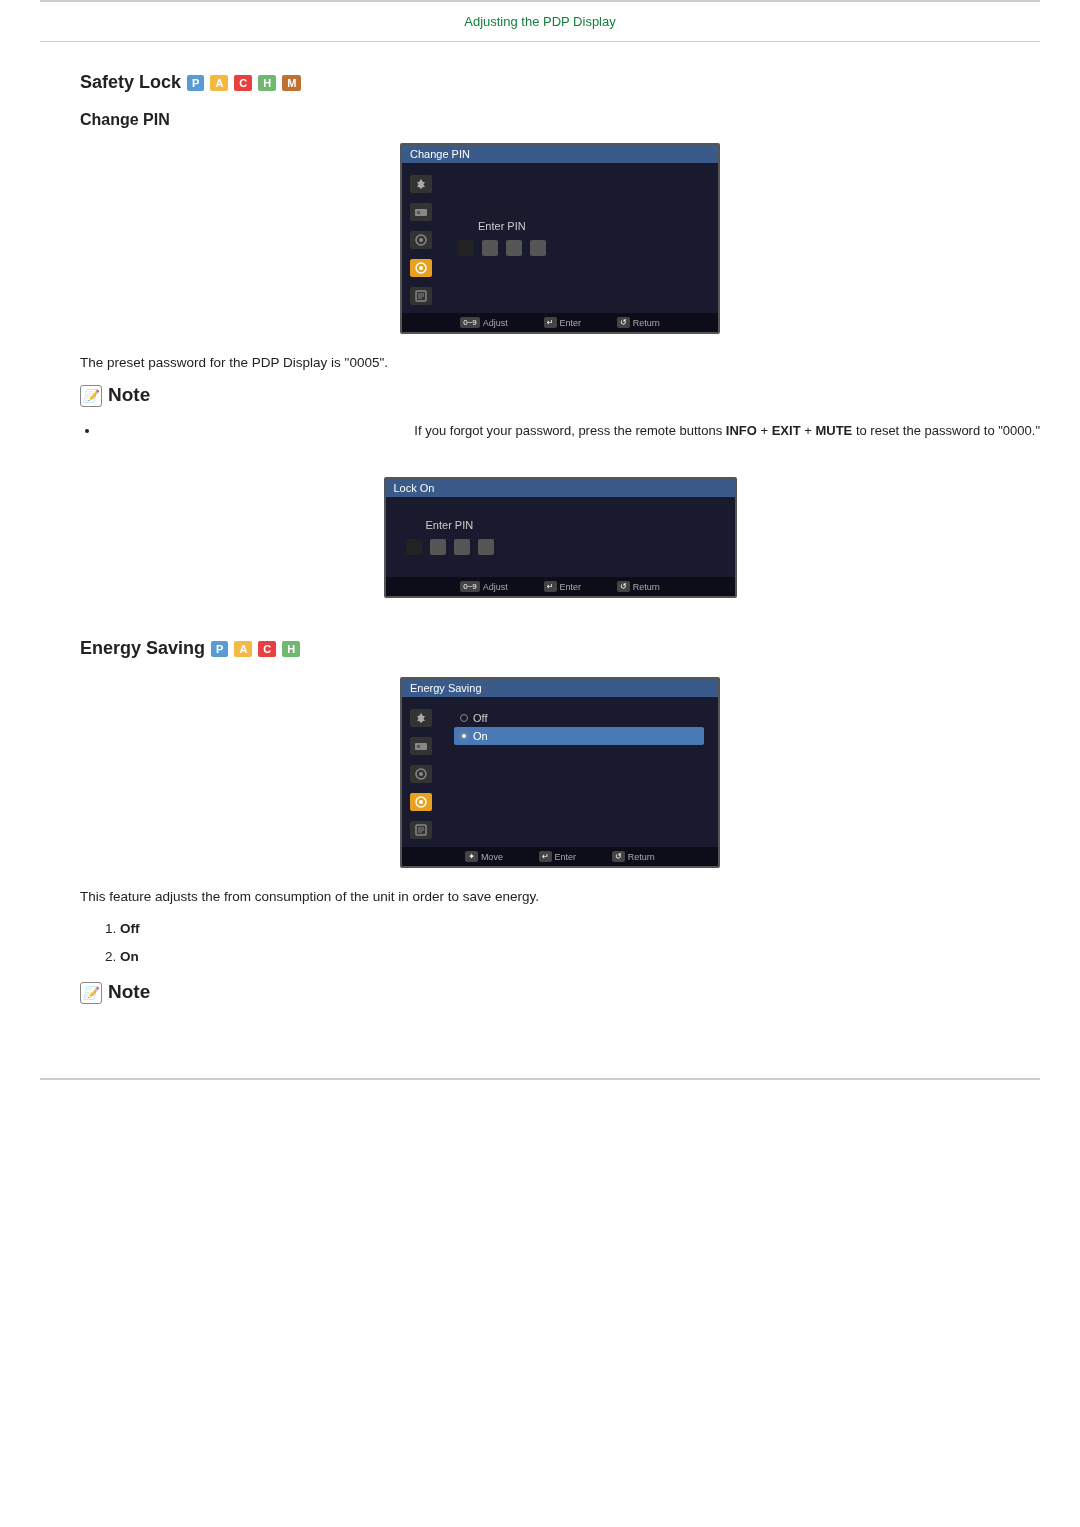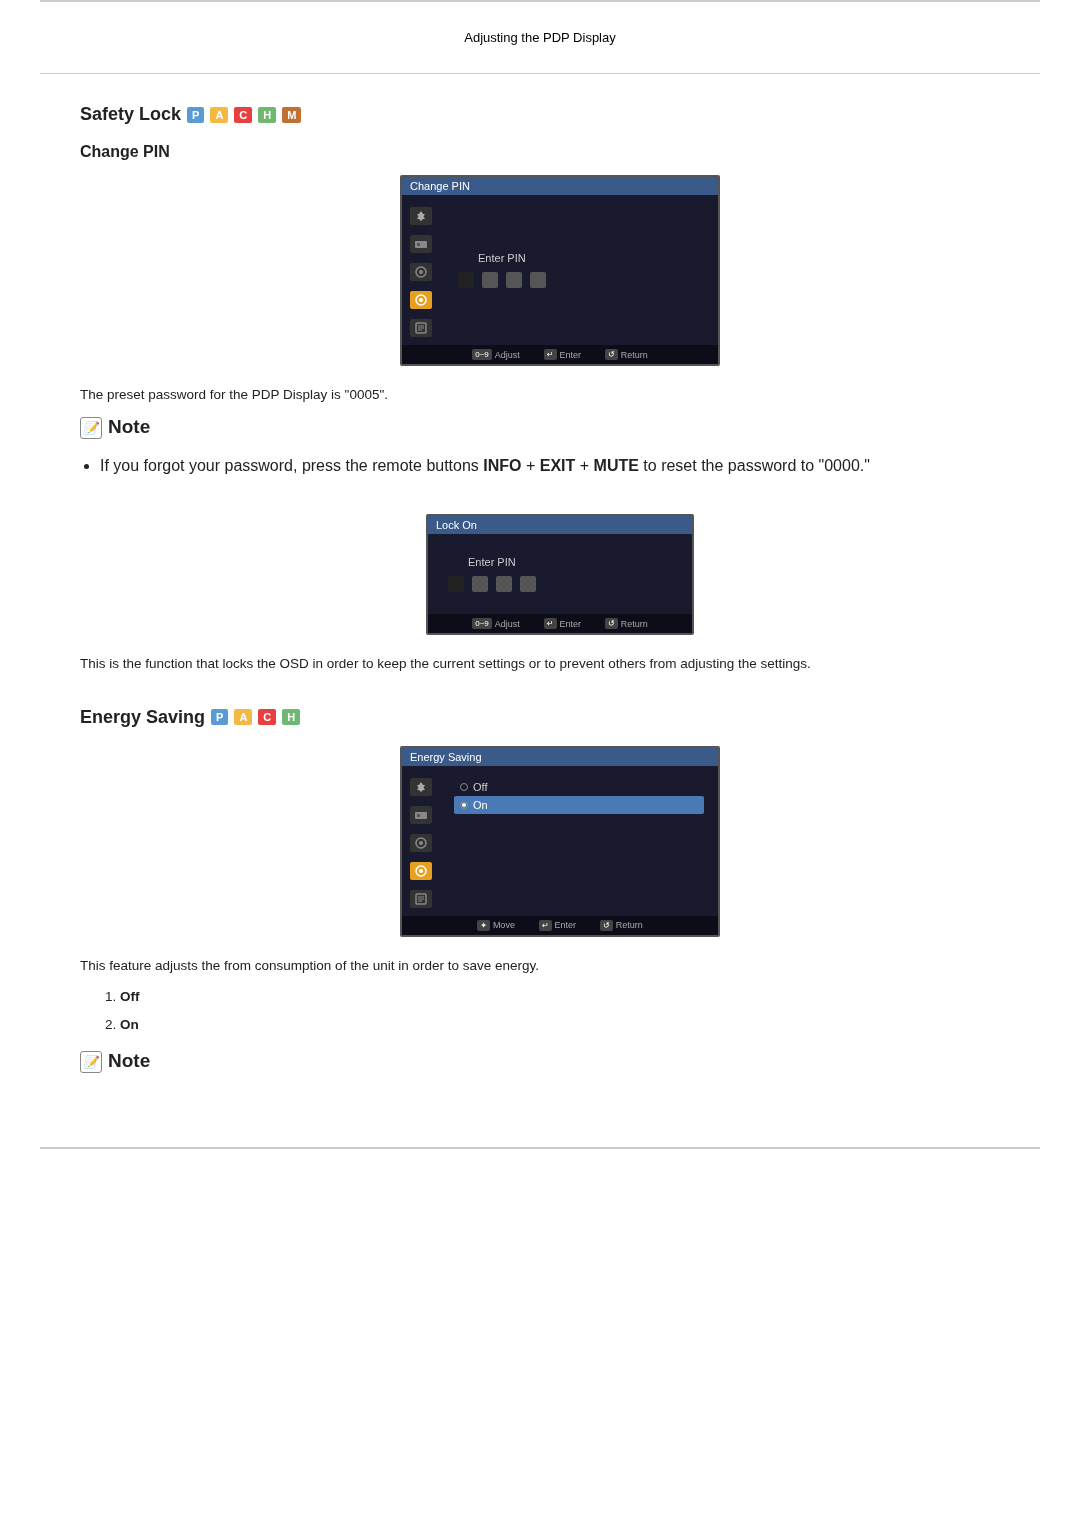--- a/index.html
+++ b/index.html
@@ -10,23 +10,23 @@
       color: #222;
       width: 1080px;
       min-height: 1527px;
     }
     .top-border {
       border-top: 2px solid #ccc;
       margin: 0 40px;
     }
     .page-header {
       text-align: center;
-      padding: 28px 40px;
+      padding: 12px 40px;
       font-size: 13px;
-      color: #000000;
+      color: #15803d;
       border-bottom: 1px solid #ccc;
       margin: 0 40px;
     }
     .content {
       padding: 30px 40px 40px 80px;
     }
     .section-title {
       font-size: 18px;
       font-weight: bold;
       margin-bottom: 18px;
@@ -126,21 +126,21 @@
       background: #555;
       border-radius: 2px;
     }
     .pin-dot.filled {
       background: #222;
     }
     .osd-footer {
       background: #0d0d1a;
       display: flex;
       justify-content: center;
-      gap: 24px;
+      gap: 36px;
       padding: 4px 8px;
     }
     .osd-footer-item {
       color: #aaa;
       font-size: 9px;
       display: flex;
       align-items: center;
       gap: 3px;
     }
     .footer-key {
@@ -178,38 +178,39 @@
     .note-label {
       font-size: 19px;
       font-weight: bold;
     }
     .bullet-list {
       margin: 0 0 14px 20px;
     }
     .bullet-list li {
       margin-bottom: 8px;
       line-height: 1.6;
-      font-size: 16px;
+      font-size: 13px;
+      text-align: right;
     }
     .numbered-list {
       margin: 0 0 14px 40px;
     }
     .numbered-list li {
       margin-bottom: 6px;
       line-height: 1.6;
       font-size: 13.5px;
     }
     .bottom-border {
       border-bottom: 2px solid #ccc;
       margin: 20px 40px 0 40px;
     }
     
     .osd-screen-lock {
       background: #1a1a2e;
-      width: 268px;
+      width: 353px;
       border: 2px solid #555;
       border-radius: 2px;
       overflow: hidden;
     }
     .osd-body-lock {
       padding: 14px 20px;
       min-height: 80px;
       display: flex;
       flex-direction: column;
       justify-content: center;
@@ -377,21 +378,20 @@
           <span>Enter</span>
         </div>
         <div class="osd-footer-item">
           <span class="footer-key">↺</span>
           <span>Return</span>
         </div>
       </div>
     </div>
   </div>
 
-  <p class="paragraph">This is the function that locks the OSD in order to keep the current settings or to prevent others from adjusting the settings.</p>
 
   <div class="section-spacer"></div>
 
   <div class="section-title">
     <span>Energy Saving</span>
     <span class="badge badge-p">P</span>
     <span class="badge badge-a">A</span>
     <span class="badge badge-c">C</span>
     <span class="badge badge-h">H</span>
   </div>

